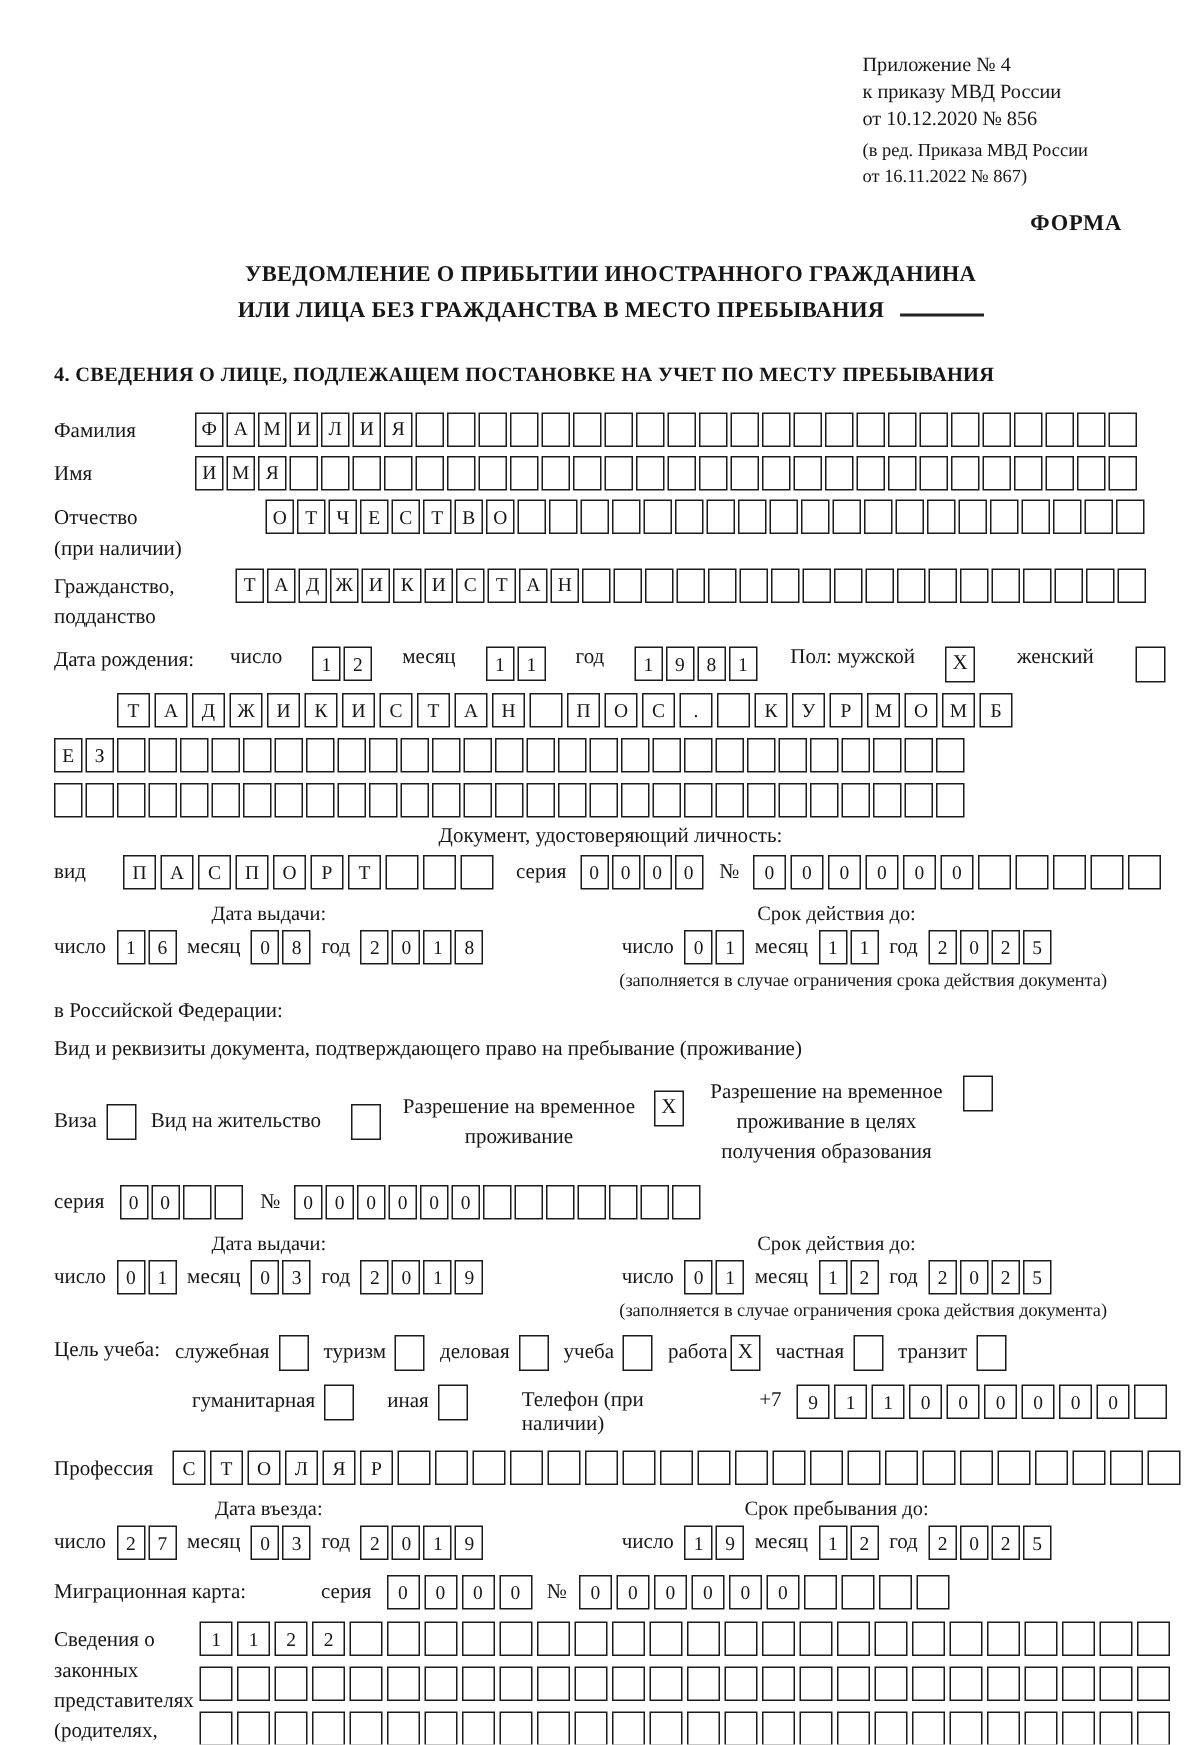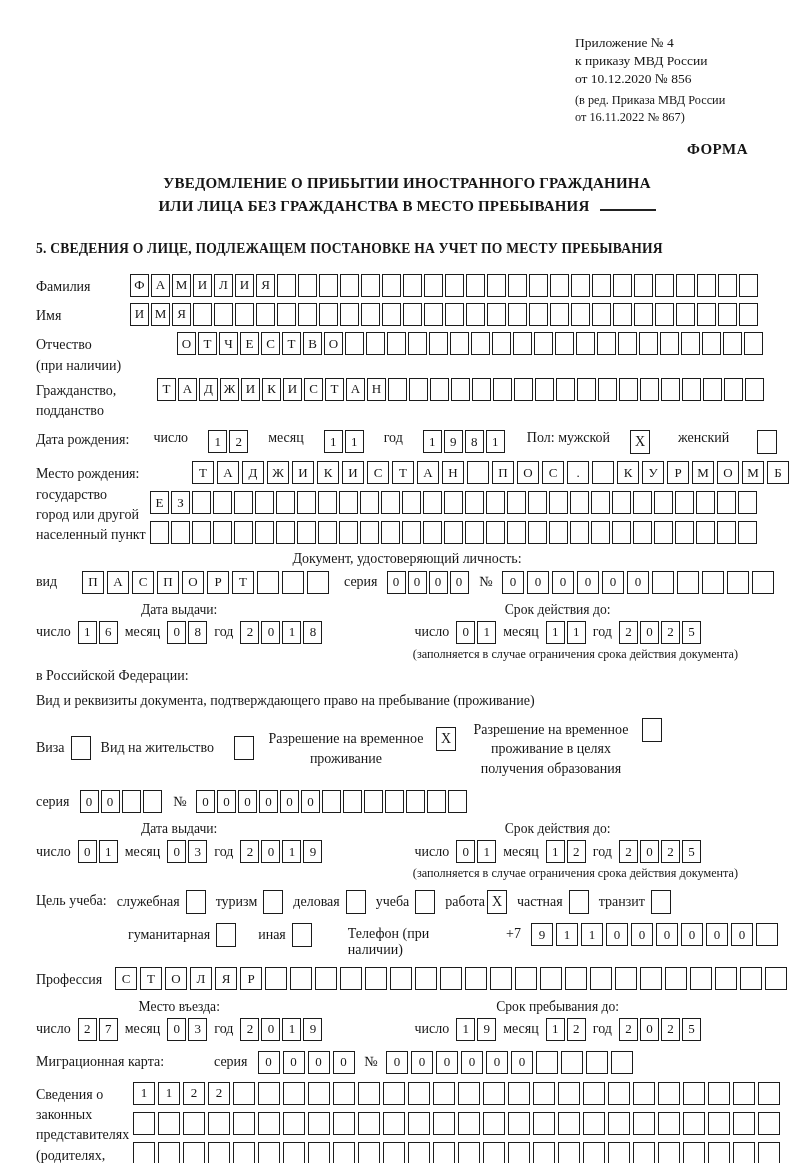--- a/index.html
+++ b/index.html
@@ -61,21 +61,21 @@
     </div>
   </div>
 
   <div class="formlbl">ФОРМА</div>
 
   <div class="title">
     <div>УВЕДОМЛЕНИЕ О ПРИБЫТИИ ИНОСТРАННОГО ГРАЖДАНИНА</div>
     <div><span>ИЛИ ЛИЦА БЕЗ ГРАЖДАНСТВА В МЕСТО ПРЕБЫВАНИЯ</span><span class="blank"></span></div>
   </div>
 
-  <div class="sec">5. СВЕДЕНИЯ О ЛИЦЕ, ПОДЛЕЖАЩЕМ ПОСТАНОВКЕ НА УЧЕТ ПО МЕСТУ ПРЕБЫВАНИЯ</div>
+  <div class="sec">4. СВЕДЕНИЯ О ЛИЦЕ, ПОДЛЕЖАЩЕМ ПОСТАНОВКЕ НА УЧЕТ ПО МЕСТУ ПРЕБЫВАНИЯ</div>
 
   <div class="frow" style="margin-top:17px;">
     <span class="lbl" style="width:94px;">Фамилия</span>
     <div class="cells">
         <span class="cell">Ф</span>
         <span class="cell">А</span>
         <span class="cell">М</span>
         <span class="cell">И</span>
         <span class="cell">Л</span>
         <span class="cell">И</span>
@@ -236,26 +236,20 @@
         <span class="cell">8</span>
         <span class="cell">1</span>
       </div>
     <span class="dl" style="margin-left:2px;">Пол: мужской</span>
     <span class="cb">X</span>
     <span class="dl" style="margin-left:8px;">женский</span>
     <span class="cb" style="margin-left:8px;"></span>
   </div>
 
   <div class="frow" style="margin-top:7px;">
-    <span class="lbl" style="width:114px;">
-      <span>Место рождения:</span><br>
-      <span>государство</span><br>
-      <span>город или другой</span><br>
-      <span>населенный пункт</span>
-    </span>
     <div class="colstack">
       <div class="frow" style="margin-left:42px;">
         <div class="cells wide">
             <span class="cell">Т</span>
             <span class="cell">А</span>
             <span class="cell">Д</span>
             <span class="cell">Ж</span>
             <span class="cell">И</span>
             <span class="cell">К</span>
             <span class="cell">И</span>
@@ -615,21 +609,21 @@
         <span class="cell"></span>
         <span class="cell"></span>
         <span class="cell"></span>
         <span class="cell"></span>
         <span class="cell"></span>
       </div>
   </div>
 
   <div class="dates">
     <div>
-      <div class="dhdr">Место въезда:</div>
+      <div class="dhdr">Дата въезда:</div>
       <div class="dgrp">
         <span class="dl">число</span>
         <div class="cells">
             <span class="cell">2</span>
             <span class="cell">7</span>
           </div>
         <span class="dl">месяц</span>
         <div class="cells">
             <span class="cell">0</span>
             <span class="cell">3</span>

